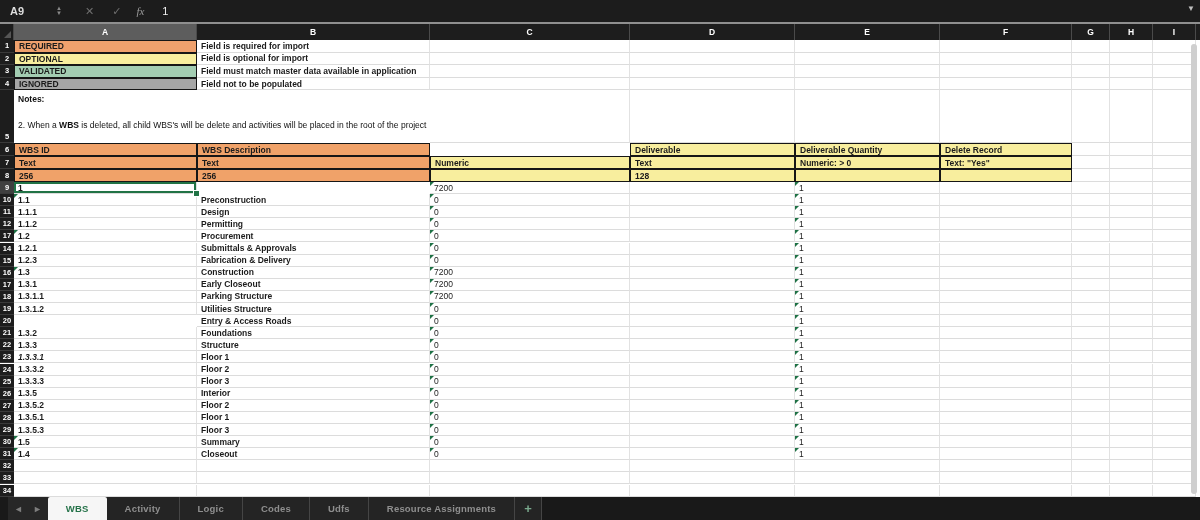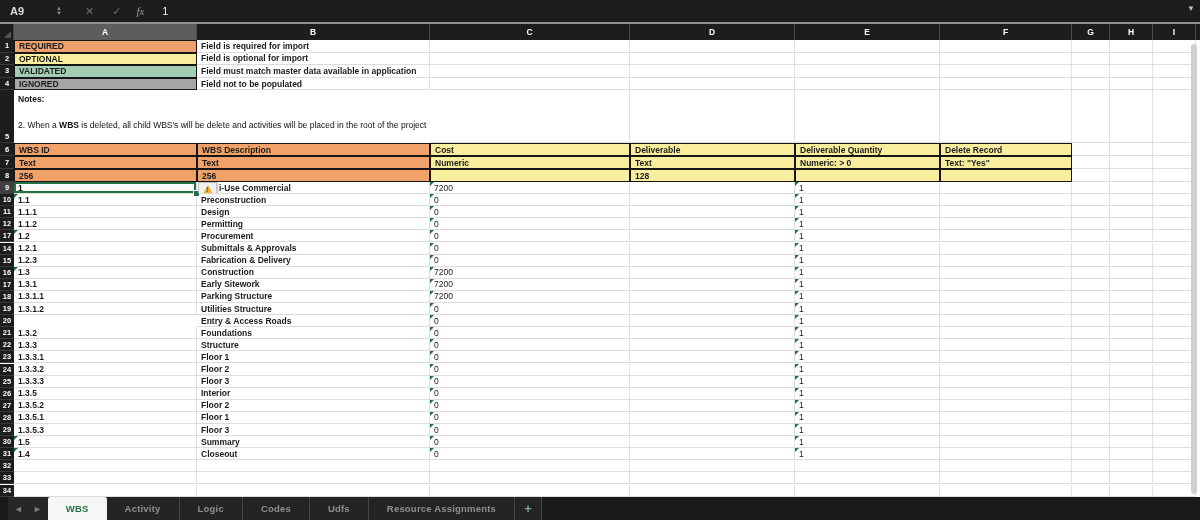--- a/index.html
+++ b/index.html
@@ -154,23 +154,20 @@
         <div id="notes-title" style="margin-bottom: 13px; font-weight: 700;">Notes:</div>
         <div><span>2. When a </span><span style="font-weight: 700;">WBS</span><span> is deleted, all child WBS's will be delete and activities will be placed in the root of the project</span></div>
       </div>
       <div class="gutter" style="top: 103px; height: 13px;">6</div>
       <div class="cell thick" style="left: 14px; top: 103px; width: 183px; height: 13px; background: rgb(240, 162, 105);">
         <span>WBS ID</span>
       </div>
       <div class="cell thick" style="left: 197px; top: 103px; width: 233px; height: 13px; background: rgb(240, 162, 105);">
         <span>WBS Description</span>
       </div>
-      <div class="cell thick" style="left: 430px; top: 103px; width: 200px; height: 13px; background: rgb(248, 238, 158);">
-        <span>Cost</span>
-      </div>
       <div class="cell thick" style="left: 630px; top: 103px; width: 165px; height: 13px; background: rgb(248, 238, 158);">
         <span>Deliverable</span>
       </div>
       <div class="cell thick" style="left: 795px; top: 103px; width: 145px; height: 13px; background: rgb(248, 238, 158);">
         <span>Deliverable Quantity</span>
       </div>
       <div class="cell thick" style="left: 940px; top: 103px; width: 132px; height: 13px; background: rgb(248, 238, 158);">
         <span>Delete Record</span>
       </div>
       <div class="cell" style="left: 1072px; top: 103px; width: 38px; height: 13px; background: rgb(255, 255, 255);"></div>
@@ -217,26 +214,20 @@
       <div class="cell thick" style="left: 940px; top: 129px; width: 132px; height: 13px; background: rgb(248, 238, 158);">
         <span></span>
       </div>
       <div class="cell" style="left: 1072px; top: 129px; width: 38px; height: 13px; background: rgb(255, 255, 255);"></div>
       <div class="cell" style="left: 1110px; top: 129px; width: 43px; height: 13px; background: rgb(255, 255, 255);"></div>
       <div class="cell" style="left: 1153px; top: 129px; width: 43px; height: 13px; background: rgb(255, 255, 255);"></div>
       <div class="gutter" style="top: 142px; height: 12.1px; background: rgb(63, 63, 63);">9</div>
       <div class="cell bold sel" style="left: 14px; top: 142px; width: 183px; height: 12.1px; background: rgb(255, 255, 255);">
         <span>1</span>
         <div class="flag"></div>
-      </div>
-      <div class="cell bold" style="left: 197px; top: 142px; width: 233px; height: 12.1px; background: rgb(255, 255, 255);">
-        <span style="padding-left: 18px;">i-Use Commercial</span>
-        <div id="warn-box" style="left: 1px; top: 0px;">
-          <div class="tri"></div>
-        </div>
       </div>
       <div class="cell" style="left: 430px; top: 142px; width: 200px; height: 12.1px; background: rgb(255, 255, 255);">
         <span>7200</span>
         <div class="flag"></div>
       </div>
       <div class="cell" style="left: 630px; top: 142px; width: 165px; height: 12.1px; background: rgb(255, 255, 255);"></div>
       <div class="cell" style="left: 795px; top: 142px; width: 145px; height: 12.1px; background: rgb(255, 255, 255);">
         <span>1</span>
         <div class="flag"></div>
       </div>
@@ -386,21 +377,21 @@
       </div>
       <div class="cell" style="left: 940px; top: 226.7px; width: 132px; height: 12.1px; background: rgb(255, 255, 255);"></div>
       <div class="cell" style="left: 1072px; top: 226.7px; width: 38px; height: 12.1px; background: rgb(255, 255, 255);"></div>
       <div class="cell" style="left: 1110px; top: 226.7px; width: 43px; height: 12.1px; background: rgb(255, 255, 255);"></div>
       <div class="cell" style="left: 1153px; top: 226.7px; width: 43px; height: 12.1px; background: rgb(255, 255, 255);"></div>
       <div class="gutter" style="top: 238.8px; height: 12.1px;">17</div>
       <div class="cell bold" style="left: 14px; top: 238.8px; width: 183px; height: 12.1px; background: rgb(255, 255, 255);">
         <span>1.3.1</span>
       </div>
       <div class="cell bold" style="left: 197px; top: 238.8px; width: 233px; height: 12.1px; background: rgb(255, 255, 255);">
-        <span>Early Sitework</span>
+        <span>Early Closeout</span>
       </div>
       <div class="cell" style="left: 430px; top: 238.8px; width: 200px; height: 12.1px; background: rgb(255, 255, 255);">
         <span>7200</span>
         <div class="flag"></div>
       </div>
       <div class="cell" style="left: 630px; top: 238.8px; width: 165px; height: 12.1px; background: rgb(255, 255, 255);"></div>
       <div class="cell" style="left: 795px; top: 238.8px; width: 145px; height: 12.1px; background: rgb(255, 255, 255);">
         <span>1</span>
         <div class="flag"></div>
       </div>
@@ -502,21 +493,21 @@
       <div class="cell" style="left: 630px; top: 299.3px; width: 165px; height: 12.1px; background: rgb(255, 255, 255);"></div>
       <div class="cell" style="left: 795px; top: 299.3px; width: 145px; height: 12.1px; background: rgb(255, 255, 255);">
         <span>1</span>
         <div class="flag"></div>
       </div>
       <div class="cell" style="left: 940px; top: 299.3px; width: 132px; height: 12.1px; background: rgb(255, 255, 255);"></div>
       <div class="cell" style="left: 1072px; top: 299.3px; width: 38px; height: 12.1px; background: rgb(255, 255, 255);"></div>
       <div class="cell" style="left: 1110px; top: 299.3px; width: 43px; height: 12.1px; background: rgb(255, 255, 255);"></div>
       <div class="cell" style="left: 1153px; top: 299.3px; width: 43px; height: 12.1px; background: rgb(255, 255, 255);"></div>
       <div class="gutter" style="top: 311.4px; height: 12.1px;">23</div>
-      <div class="cell bold" style="left: 14px; top: 311.4px; width: 183px; height: 12.1px; background: rgb(255, 255, 255);">
+      <div class="cell bold" style="left: 14px; top: 311.4px; width: 183px; height: 12.1px; background: rgb(255, 255, 255); font-style: italic;">
         <span>1.3.3.1</span>
       </div>
       <div class="cell bold" style="left: 197px; top: 311.4px; width: 233px; height: 12.1px; background: rgb(255, 255, 255);">
         <span>Floor 1</span>
       </div>
       <div class="cell" style="left: 430px; top: 311.4px; width: 200px; height: 12.1px; background: rgb(255, 255, 255);">
         <span>0</span>
         <div class="flag"></div>
       </div>
       <div class="cell" style="left: 630px; top: 311.4px; width: 165px; height: 12.1px; background: rgb(255, 255, 255);"></div>

